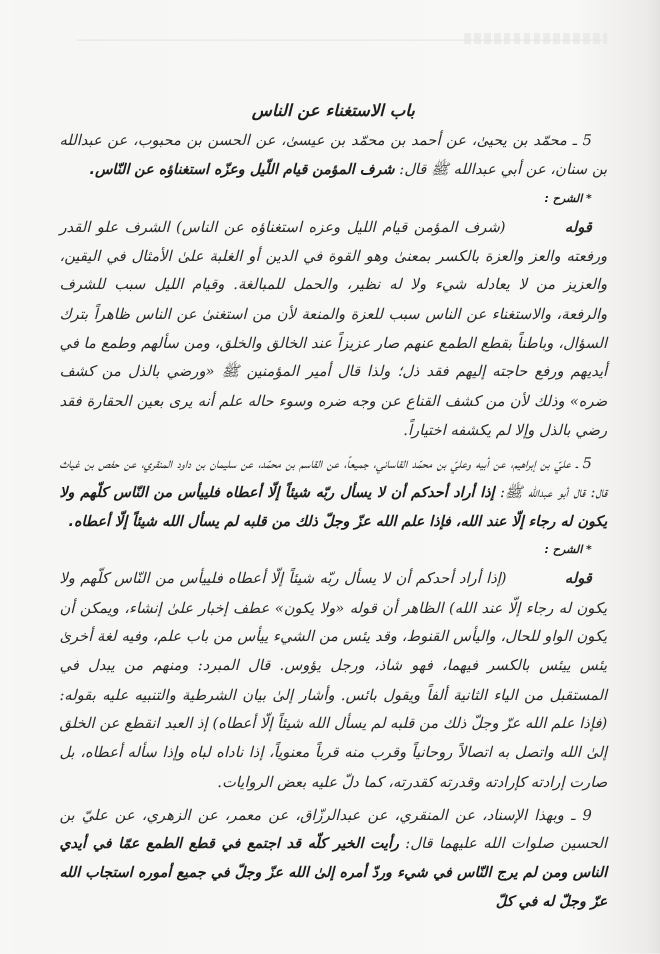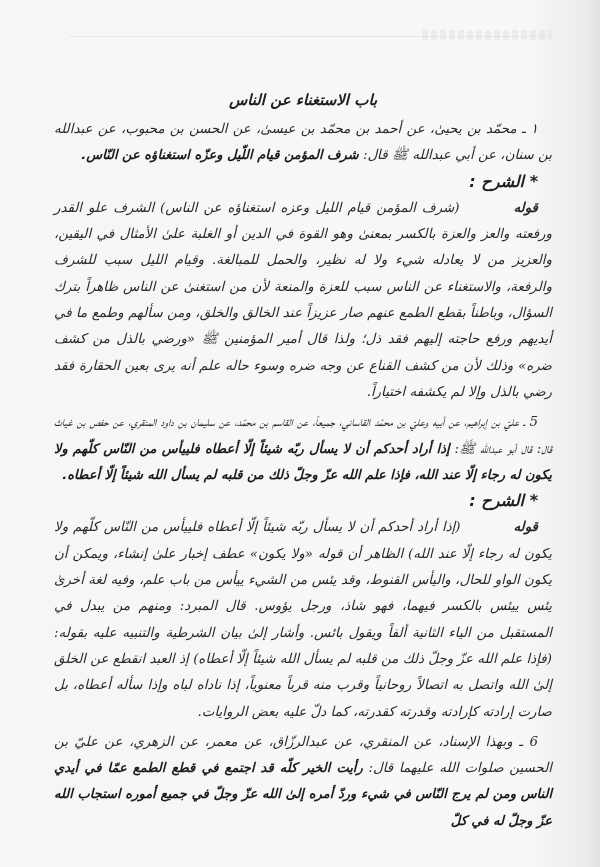--- a/index.html
+++ b/index.html
@@ -29,43 +29,43 @@
       direction: rtl; text-align: justify;
       font-size: 13.4px; line-height: 26.3px;
     }
     .chapter-title {
       text-align: center; font-family: "DejaVu Sans", sans-serif; font-weight: bold;
       font-size: 15px; margin: 0 0 4px 0; line-height: 24px; color: #1e1e1e;
     }
     p { margin: 0; text-indent: 14px; }
     .hadith-text { font-family: "DejaVu Sans", sans-serif; font-weight: bold; font-size: 13px; color: #1b1b1b; }
     .sharh-heading {
-      font-family: "DejaVu Sans", sans-serif; font-weight: bold; font-size: 16px;
+      font-family: "DejaVu Sans", sans-serif; font-weight: bold; font-size: 10px;
       padding-right: 14px; margin: 0; color: #1e1e1e;
     }
     .qawluh { font-family: "DejaVu Sans", sans-serif; font-weight: bold; margin-left: 48px; }
     .spacer { height: 4px; }
   </style>
 </head>
 <body>
 
 <div class="page">
   <div class="bleed-header"></div>
   <div class="bleed-text"></div>
 
   <div class="content">
     <h1 class="chapter-title">باب الاستغناء عن الناس</h1>
 
-    <p><span>١ ـ محمّد بن يحيىٰ، عن أحمد بن محمّد بن عيسىٰ، عن الحسن بن محبوب، عن عبدالله بن سنان، عن أبي عبدالله ﷺ قال: </span><span class="hadith-text">شرف المؤمن قيام اللّيل وعزّه استغناؤه عن النّاس.</span></p>
+    <p><span>5 ـ محمّد بن يحيىٰ، عن أحمد بن محمّد بن عيسىٰ، عن الحسن بن محبوب، عن عبدالله بن سنان، عن أبي عبدالله ﷺ قال: </span><span class="hadith-text">شرف المؤمن قيام اللّيل وعزّه استغناؤه عن النّاس.</span></p>
 
     <div class="sharh-heading">* الشرح :</div>
     <p><span class="qawluh">قوله</span><span> (شرف المؤمن قيام الليل وعزه استغناؤه عن الناس) الشرف علو القدر ورفعته والعز والعزة بالكسر بمعنىٰ وهو القوة في الدين أو الغلبة علىٰ الأمثال في اليقين، والعزيز من لا يعادله شيء ولا له نظير، والحمل للمبالغة. وقيام الليل سبب للشرف والرفعة، والاستغناء عن الناس سبب للعزة والمنعة لأن من استغنىٰ عن الناس ظاهراً بترك السؤال، وباطناً بقطع الطمع عنهم صار عزيزاً عند الخالق والخلق، ومن سألهم وطمع ما في أيديهم ورفع حاجته إليهم فقد ذل؛ ولذا قال أمير المؤمنين ﷺ «ورضي بالذل من كشف ضره» وذلك لأن من كشف القناع عن وجه ضره وسوء حاله علم أنه يرى بعين الحقارة فقد رضي بالذل وإلا لم يكشفه اختياراً.</span></p>
 
     <div class="spacer"></div>
     <p><span>5 ـ عليّ بن إبراهيم، عن أبيه وعليّ بن محمّد القاساني، جميعاً، عن القاسم بن محمّد، عن سليمان بن داود المنقري، عن حفص بن غياث قال: قال أبو عبدالله ﷺ: </span><span class="hadith-text">إذا أراد أحدكم أن لا يسأل ربّه شيئاً إلّا أعطاه فلييأس من النّاس كلّهم ولا يكون له رجاء إلّا عند الله، فإذا علم الله عزّ وجلّ ذلك من قلبه لم يسأل الله شيئاً إلّا أعطاه.</span></p>
 
     <div class="sharh-heading">* الشرح :</div>
     <p><span class="qawluh">قوله</span><span> (إذا أراد أحدكم أن لا يسأل ربّه شيئاً إلّا أعطاه فلييأس من النّاس كلّهم ولا يكون له رجاء إلّا عند الله) الظاهر أن قوله «ولا يكون» عطف إخبار علىٰ إنشاء، ويمكن أن يكون الواو للحال، واليأس القنوط، وقد يئس من الشيء ييأس من باب علم، وفيه لغة أخرىٰ يئس ييئس بالكسر فيهما، فهو شاذ، ورجل يؤوس. قال المبرد: ومنهم من يبدل في المستقبل من الياء الثانية ألفاً ويقول بائس. وأشار إلىٰ بيان الشرطية والتنبيه عليه بقوله: (فإذا علم الله عزّ وجلّ ذلك من قلبه لم يسأل الله شيئاً إلّا أعطاه) إذ العبد انقطع عن الخلق إلىٰ الله واتصل به اتصالاً روحانياً وقرب منه قرباً معنوياً، إذا ناداه لباه وإذا سأله أعطاه، بل صارت إرادته كإرادته وقدرته كقدرته، كما دلّ عليه بعض الروايات.</span></p>
 
     <div class="spacer"></div>
-    <p><span>6 ـ وبهذا الإسناد، عن المنقري، عن عبدالرزّاق، عن معمر، عن الزهري، عن عليّ بن الحسين صلوات الله عليهما قال: </span><span class="hadith-text">رأيت الخير كلّه قد اجتمع في قطع الطمع عمّا في أيدي الناس ومن لم يرج النّاس في شيء وردّ أمره إلىٰ الله عزّ وجلّ في جميع أموره استجاب الله عزّ وجلّ له في كلّ</span></p>
+    <p><span>9 ـ وبهذا الإسناد، عن المنقري، عن عبدالرزّاق، عن معمر، عن الزهري، عن عليّ بن الحسين صلوات الله عليهما قال: </span><span class="hadith-text">رأيت الخير كلّه قد اجتمع في قطع الطمع عمّا في أيدي الناس ومن لم يرج النّاس في شيء وردّ أمره إلىٰ الله عزّ وجلّ في جميع أموره استجاب الله عزّ وجلّ له في كلّ</span></p>
   </div>
 </div>
 
 </body></html>

